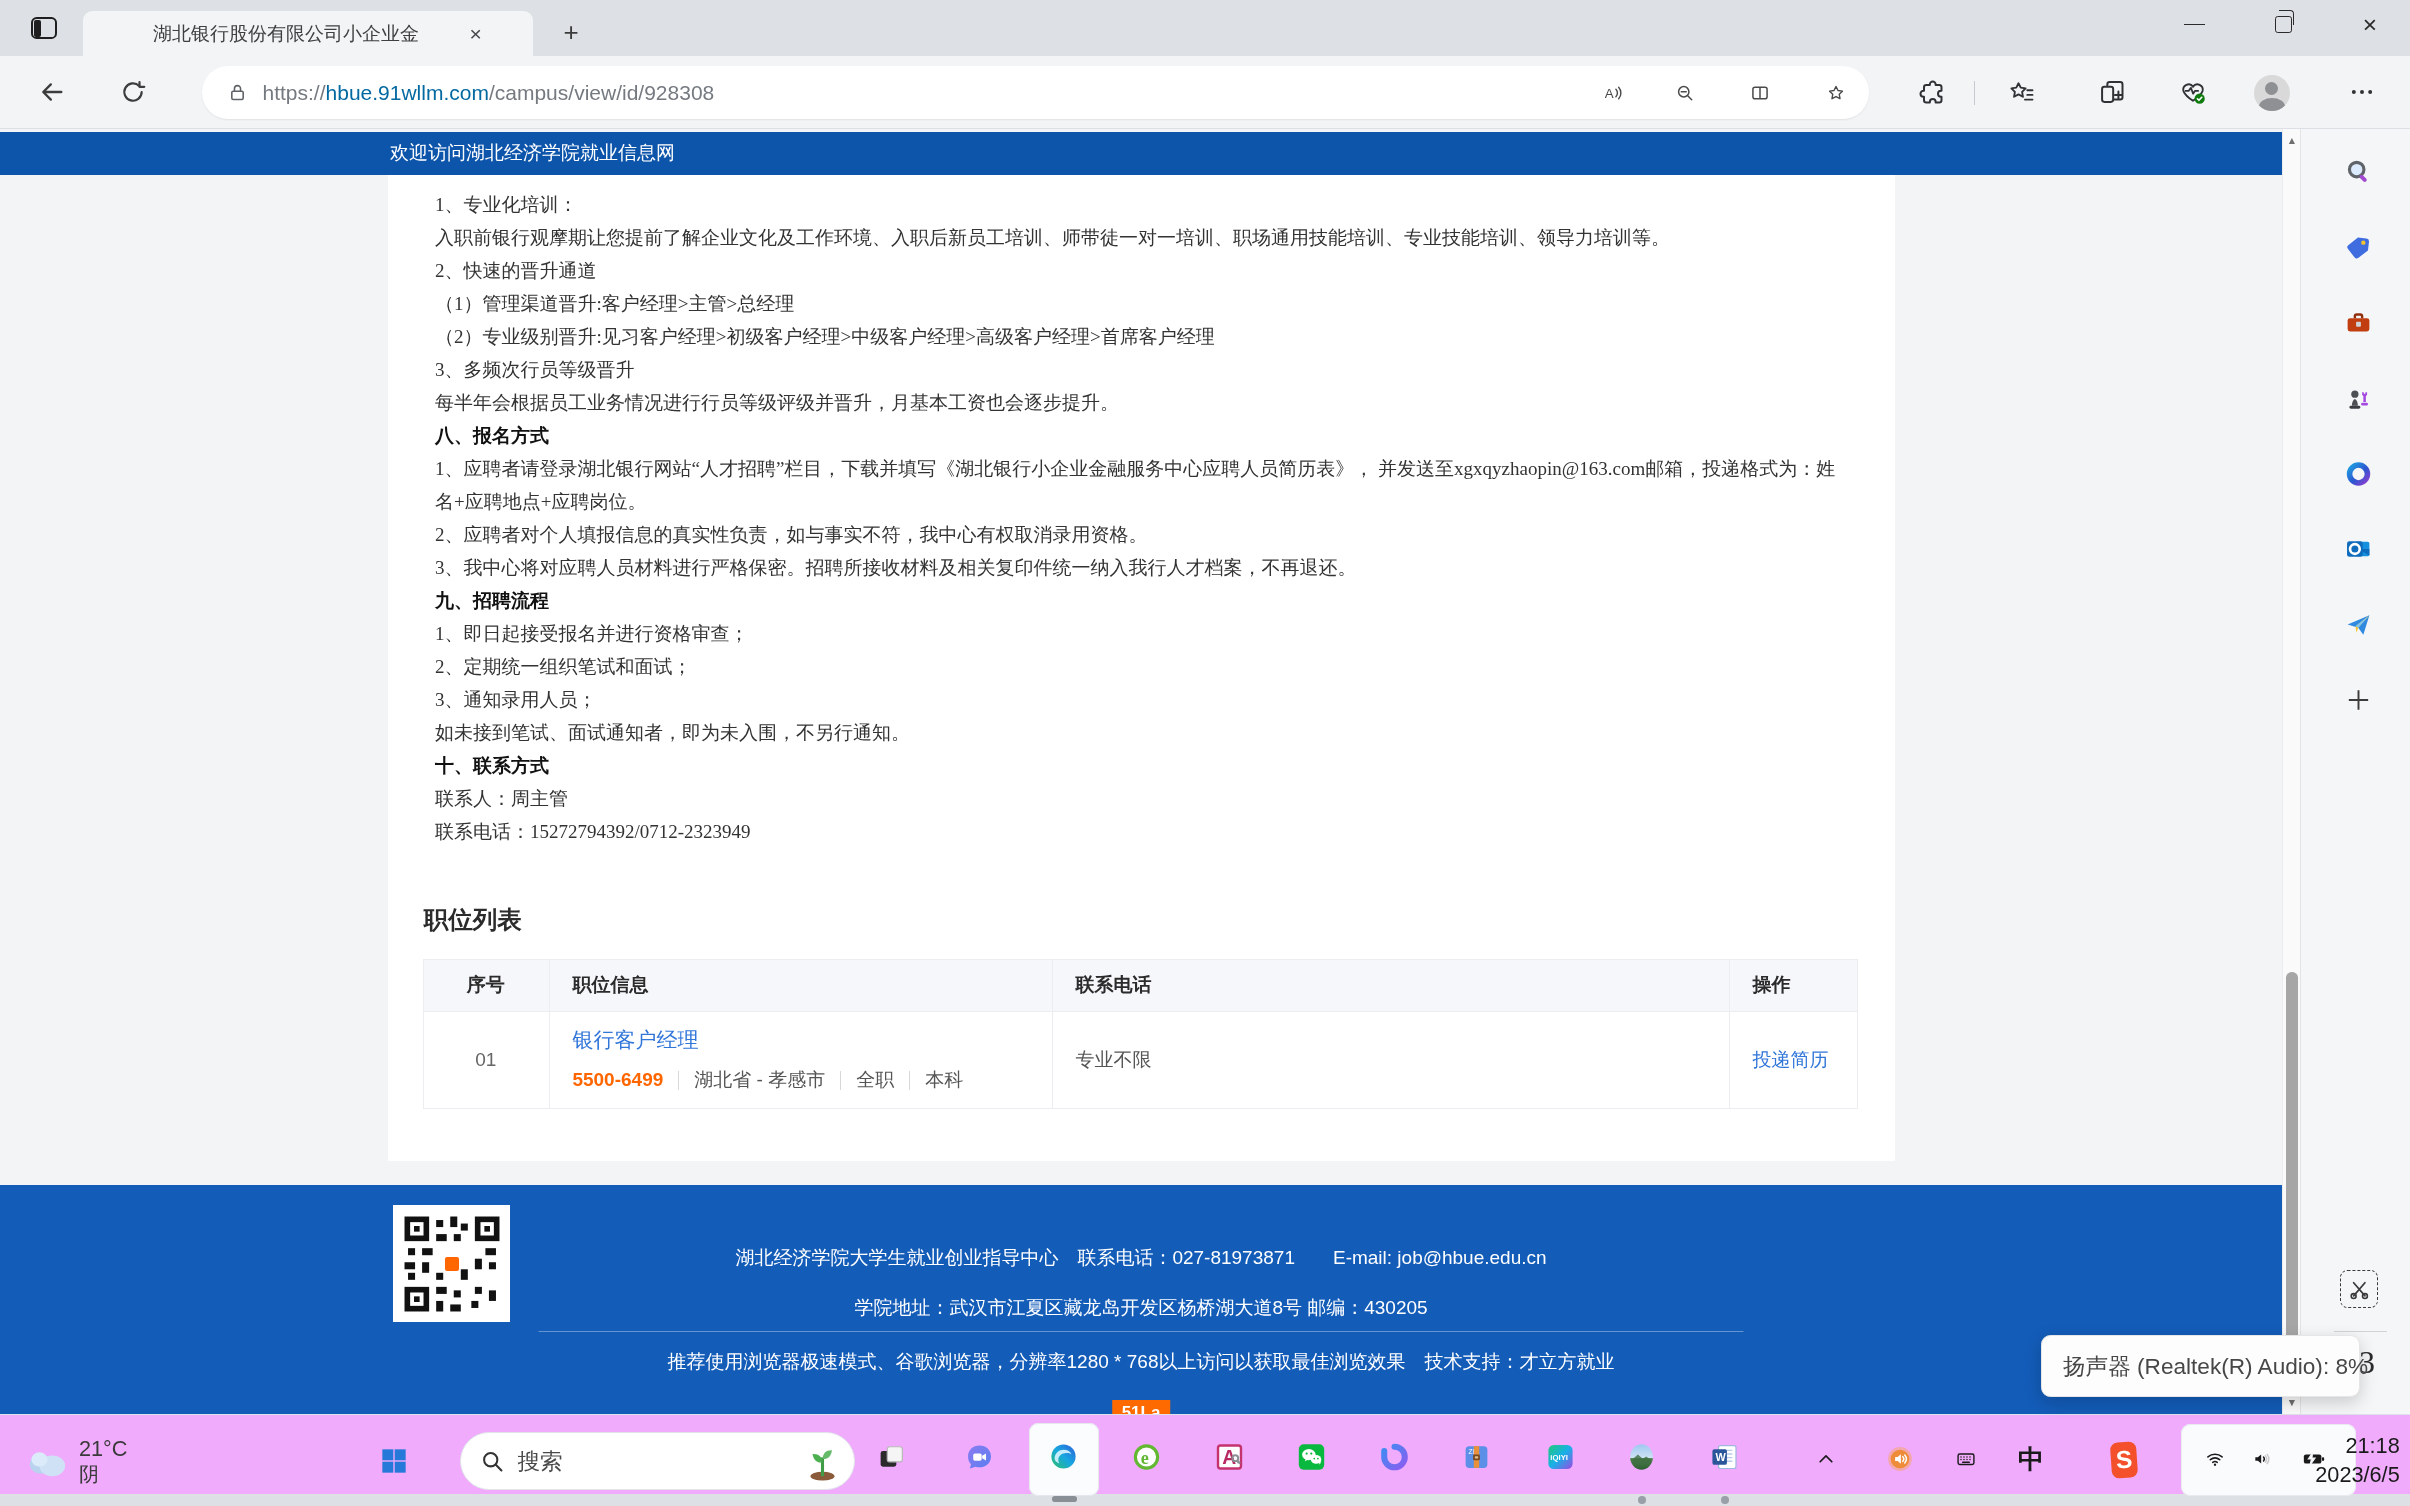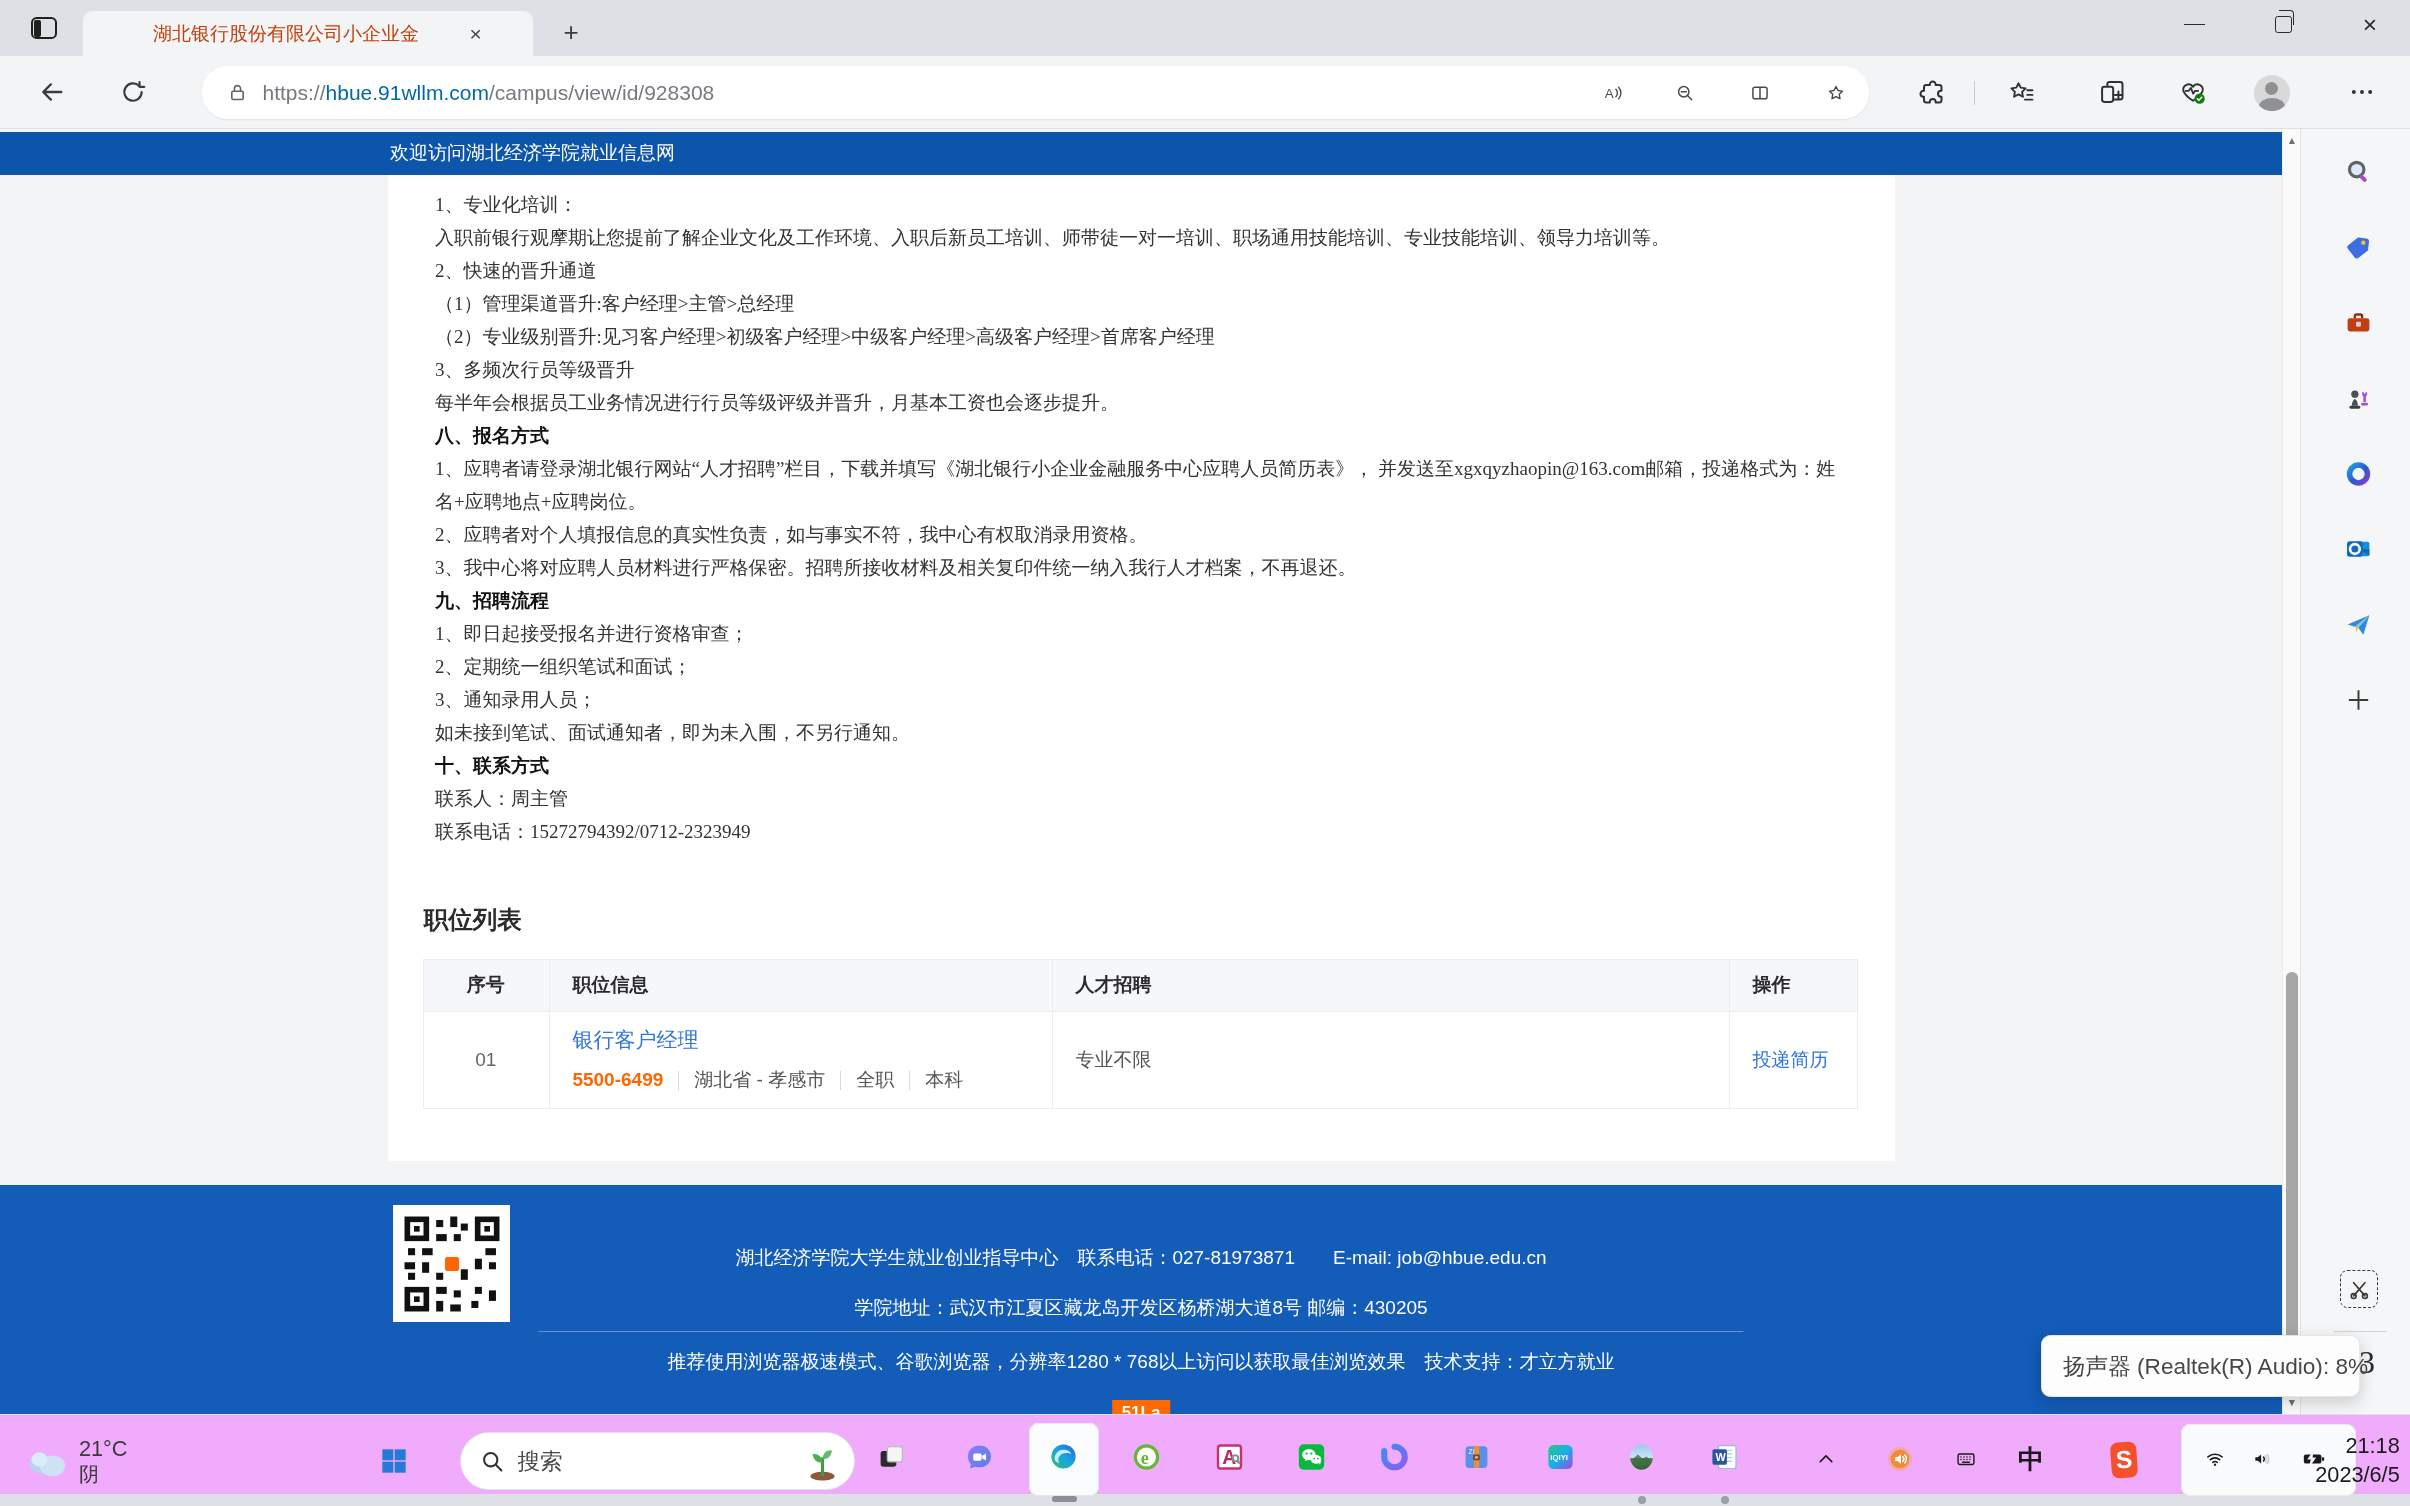--- a/index.html
+++ b/index.html
@@ -4,21 +4,21 @@
 <style>
   html,body{margin:0;padding:0;}
   body{width:2411px;height:1507px;overflow:hidden;background:#dde0e4;font-family:"Liberation Sans",sans-serif;position:relative;}
   .screen{position:absolute;inset:0;}
   
   .tabbar{position:absolute;left:0;top:0;width:2411px;height:56px;background:#dde0e4;}
   .tab-actions{position:absolute;left:22.6px;top:12.2px;width:43px;height:32px;border:none;background:transparent;display:flex;align-items:center;justify-content:center;}
   .ta-icon{width:26px;height:22.6px;border:2.8px solid #1f1f1f;border-radius:5.6px;position:relative;display:inline-block;box-sizing:border-box;}
   .ta-icon::before{content:"";position:absolute;left:0.9px;top:0.9px;bottom:0.9px;width:7.5px;background:#1f1f1f;border-radius:1.9px;}
   .tab{position:absolute;left:83px;top:11.3px;width:450px;height:45px;background:#f2f4f6;border-radius:9.4px 9.4px 0 0;display:flex;align-items:center;}
-  .tab-title{margin-left:70px;width:311px;overflow:hidden;white-space:nowrap;font-size:19px;color:#c2410c;}
+  .tab-title{margin-left:70px;width:311px;overflow:hidden;white-space:nowrap;font-size:19px;color:#404040;}
   .tab-close{margin-left:5.6px;font-size:21px;color:#44474a;cursor:pointer;line-height:1;}
   .new-tab{position:absolute;left:554px;top:15px;width:34px;height:34px;border:none;background:transparent;font-size:26px;color:#3c3c3c;line-height:1;}
   .winbtn{position:absolute;top:0;width:72px;height:49px;border:none;background:transparent;display:flex;align-items:center;justify-content:center;color:#2b2b2b;}
   .winbtn.min{left:2158px;} .winbtn.res{left:2247px;} .winbtn.cls{left:2334px;font-size:24.5px;}
   .min-glyph{display:inline-block;width:21px;height:1.9px;background:#2b2b2b;}
   .res-glyph{display:inline-block;width:15px;height:15px;border:1.9px solid #2b2b2b;border-radius:2.8px;position:relative;}
   .res-glyph::before{content:"";position:absolute;left:3.8px;top:-6.6px;width:14px;height:14px;border-top:1.9px solid #2b2b2b;border-right:1.9px solid #2b2b2b;border-radius:0 3.8px 0 0;}
   
   .toolbar{position:absolute;left:0;top:56px;width:2411px;height:73px;background:#f2f4f6;border-bottom:0.9px solid #dcdfe3;box-sizing:border-box;}
   .tbtn{position:absolute;top:16px;width:40px;height:40px;border:none;background:transparent;display:flex;align-items:center;justify-content:center;}
@@ -231,21 +231,21 @@
         <colgroup>
             <col style="width:126px;">
             <col style="width:503px;">
             <col style="width:677px;">
             <col style="width:128px;">
           </colgroup>
         <tbody>
             <tr>
           <th class="c">序号</th>
           <th>职位信息</th>
-          <th>人才招聘</th>
+          <th>联系电话</th>
           <th>操作</th>
         </tr>
         <tr>
           <td class="c">01</td>
           <td>
             <a class="jtitle">银行客户经理</a>
             <span class="jmeta">
               <span class="salary">5500-6499</span>
               <span class="vsep"></span>
               <span>湖北省 - 孝感市</span>

